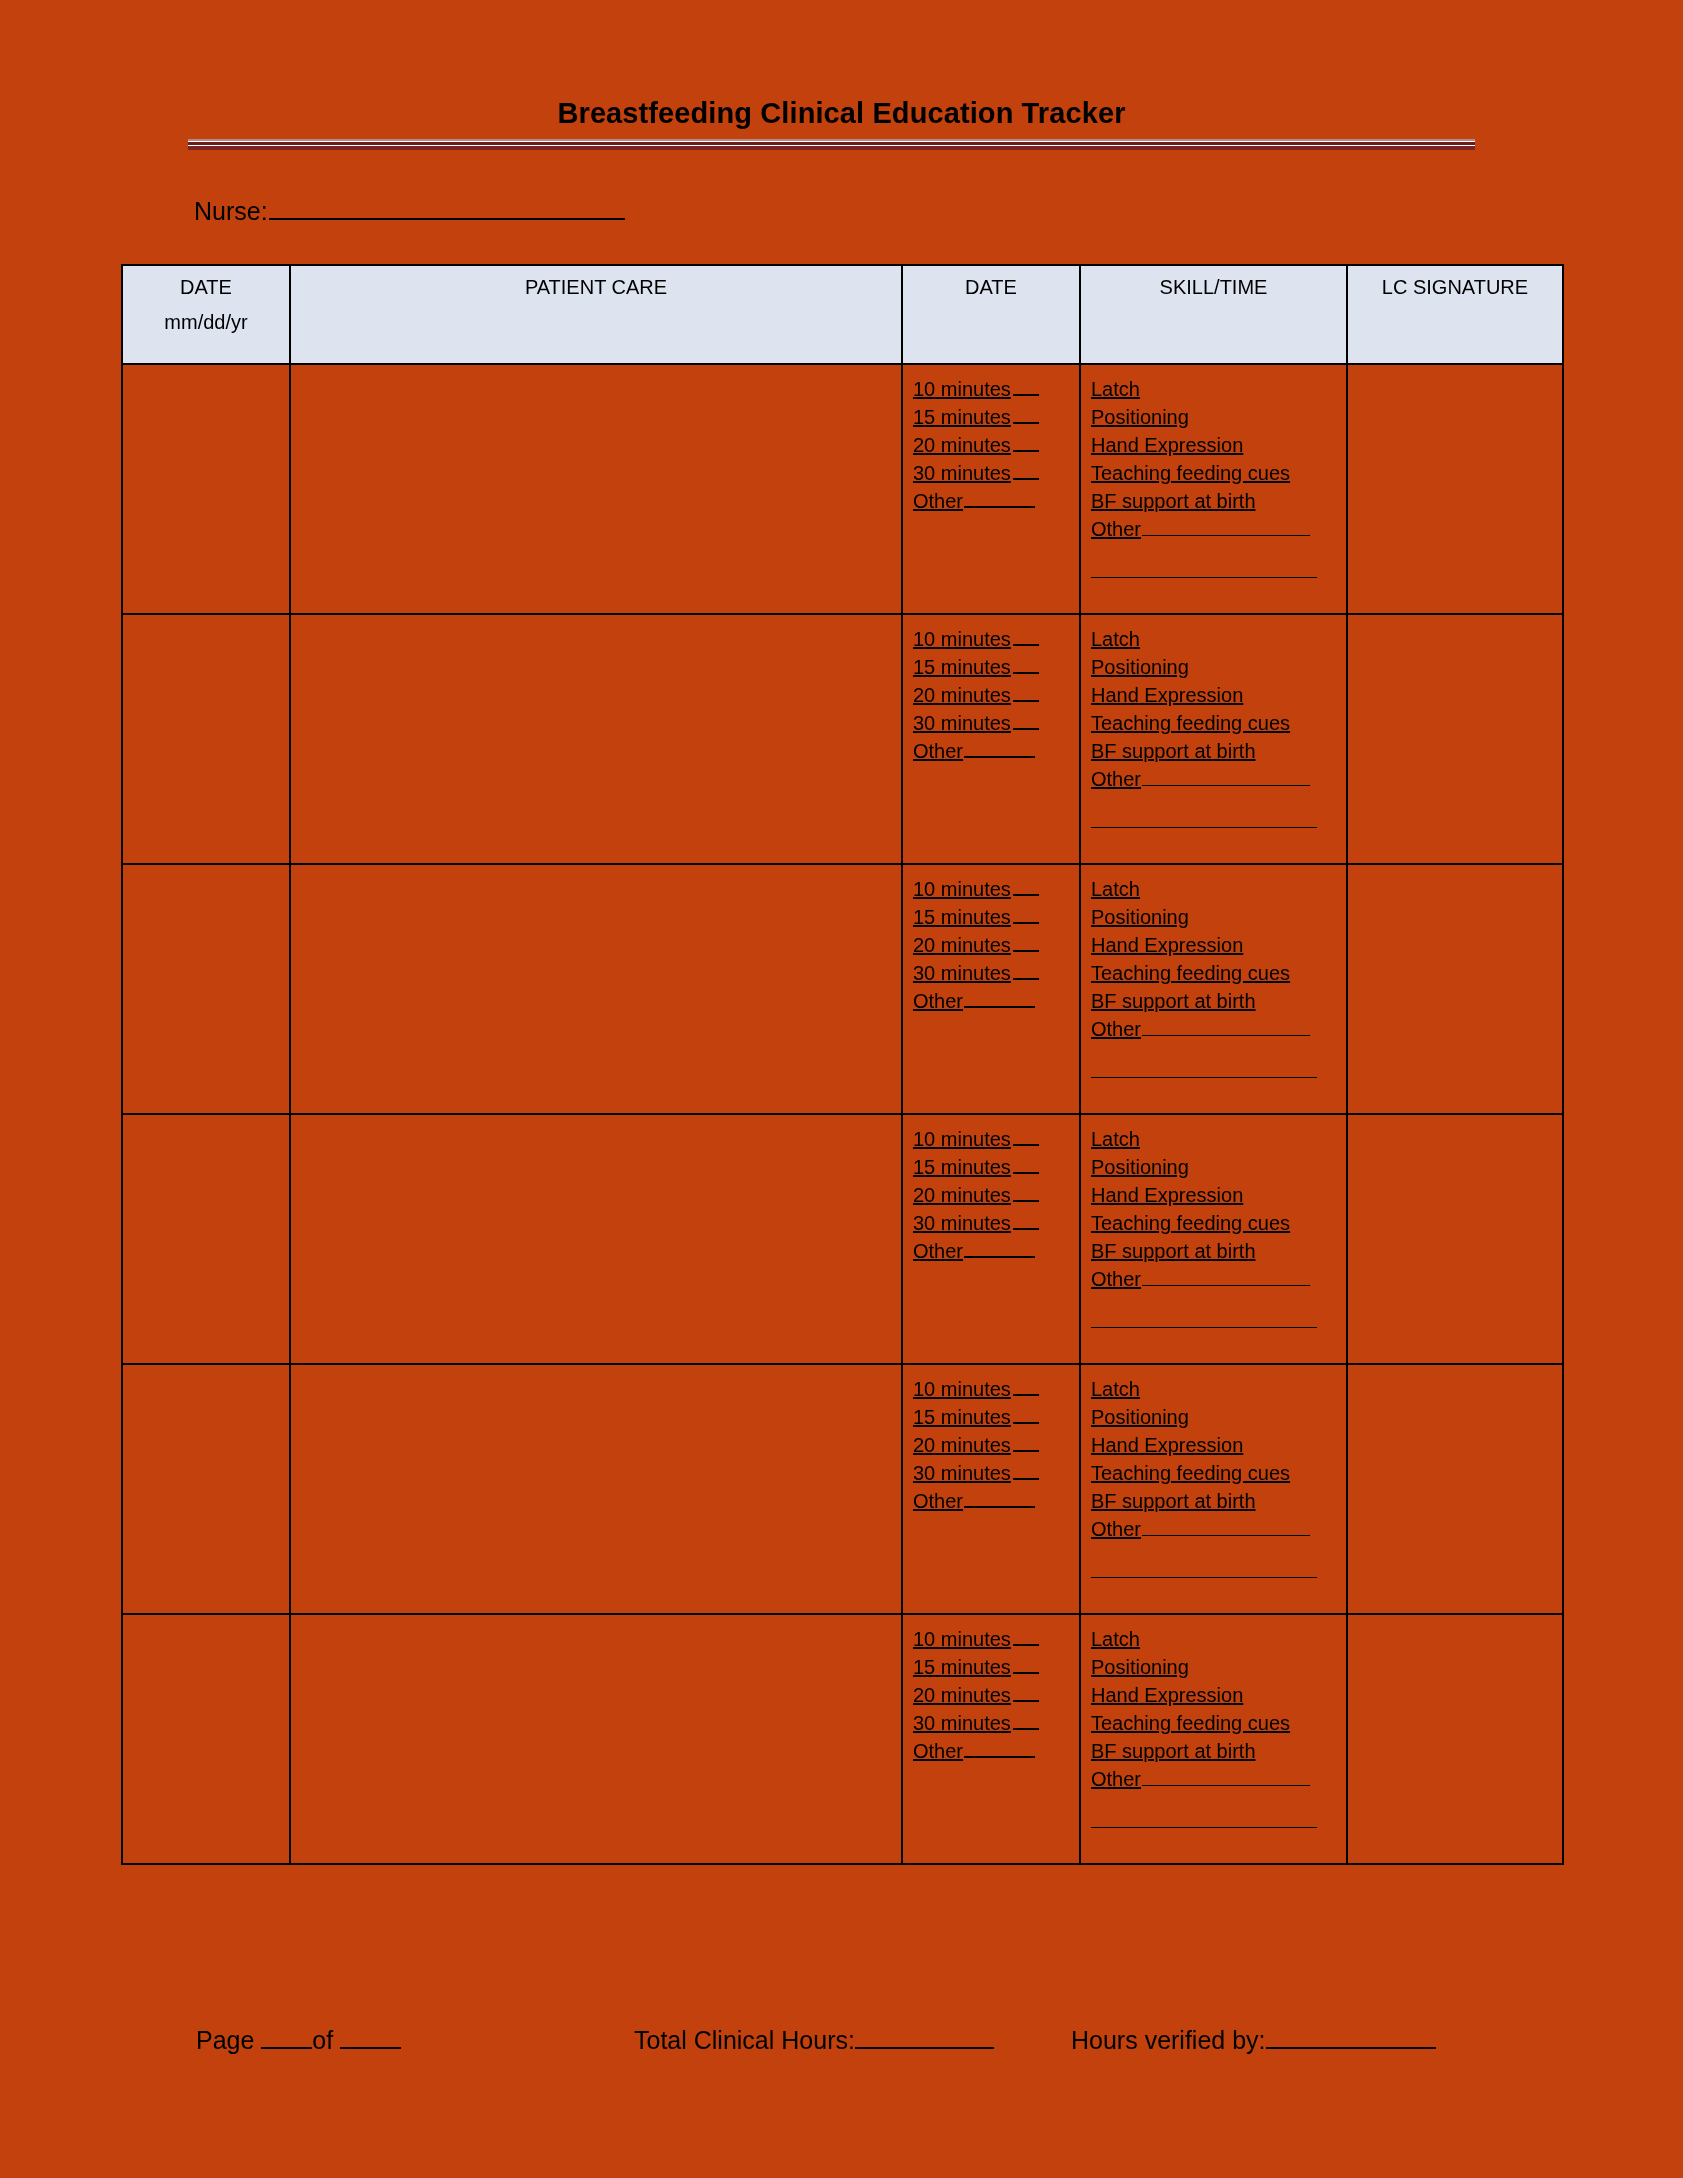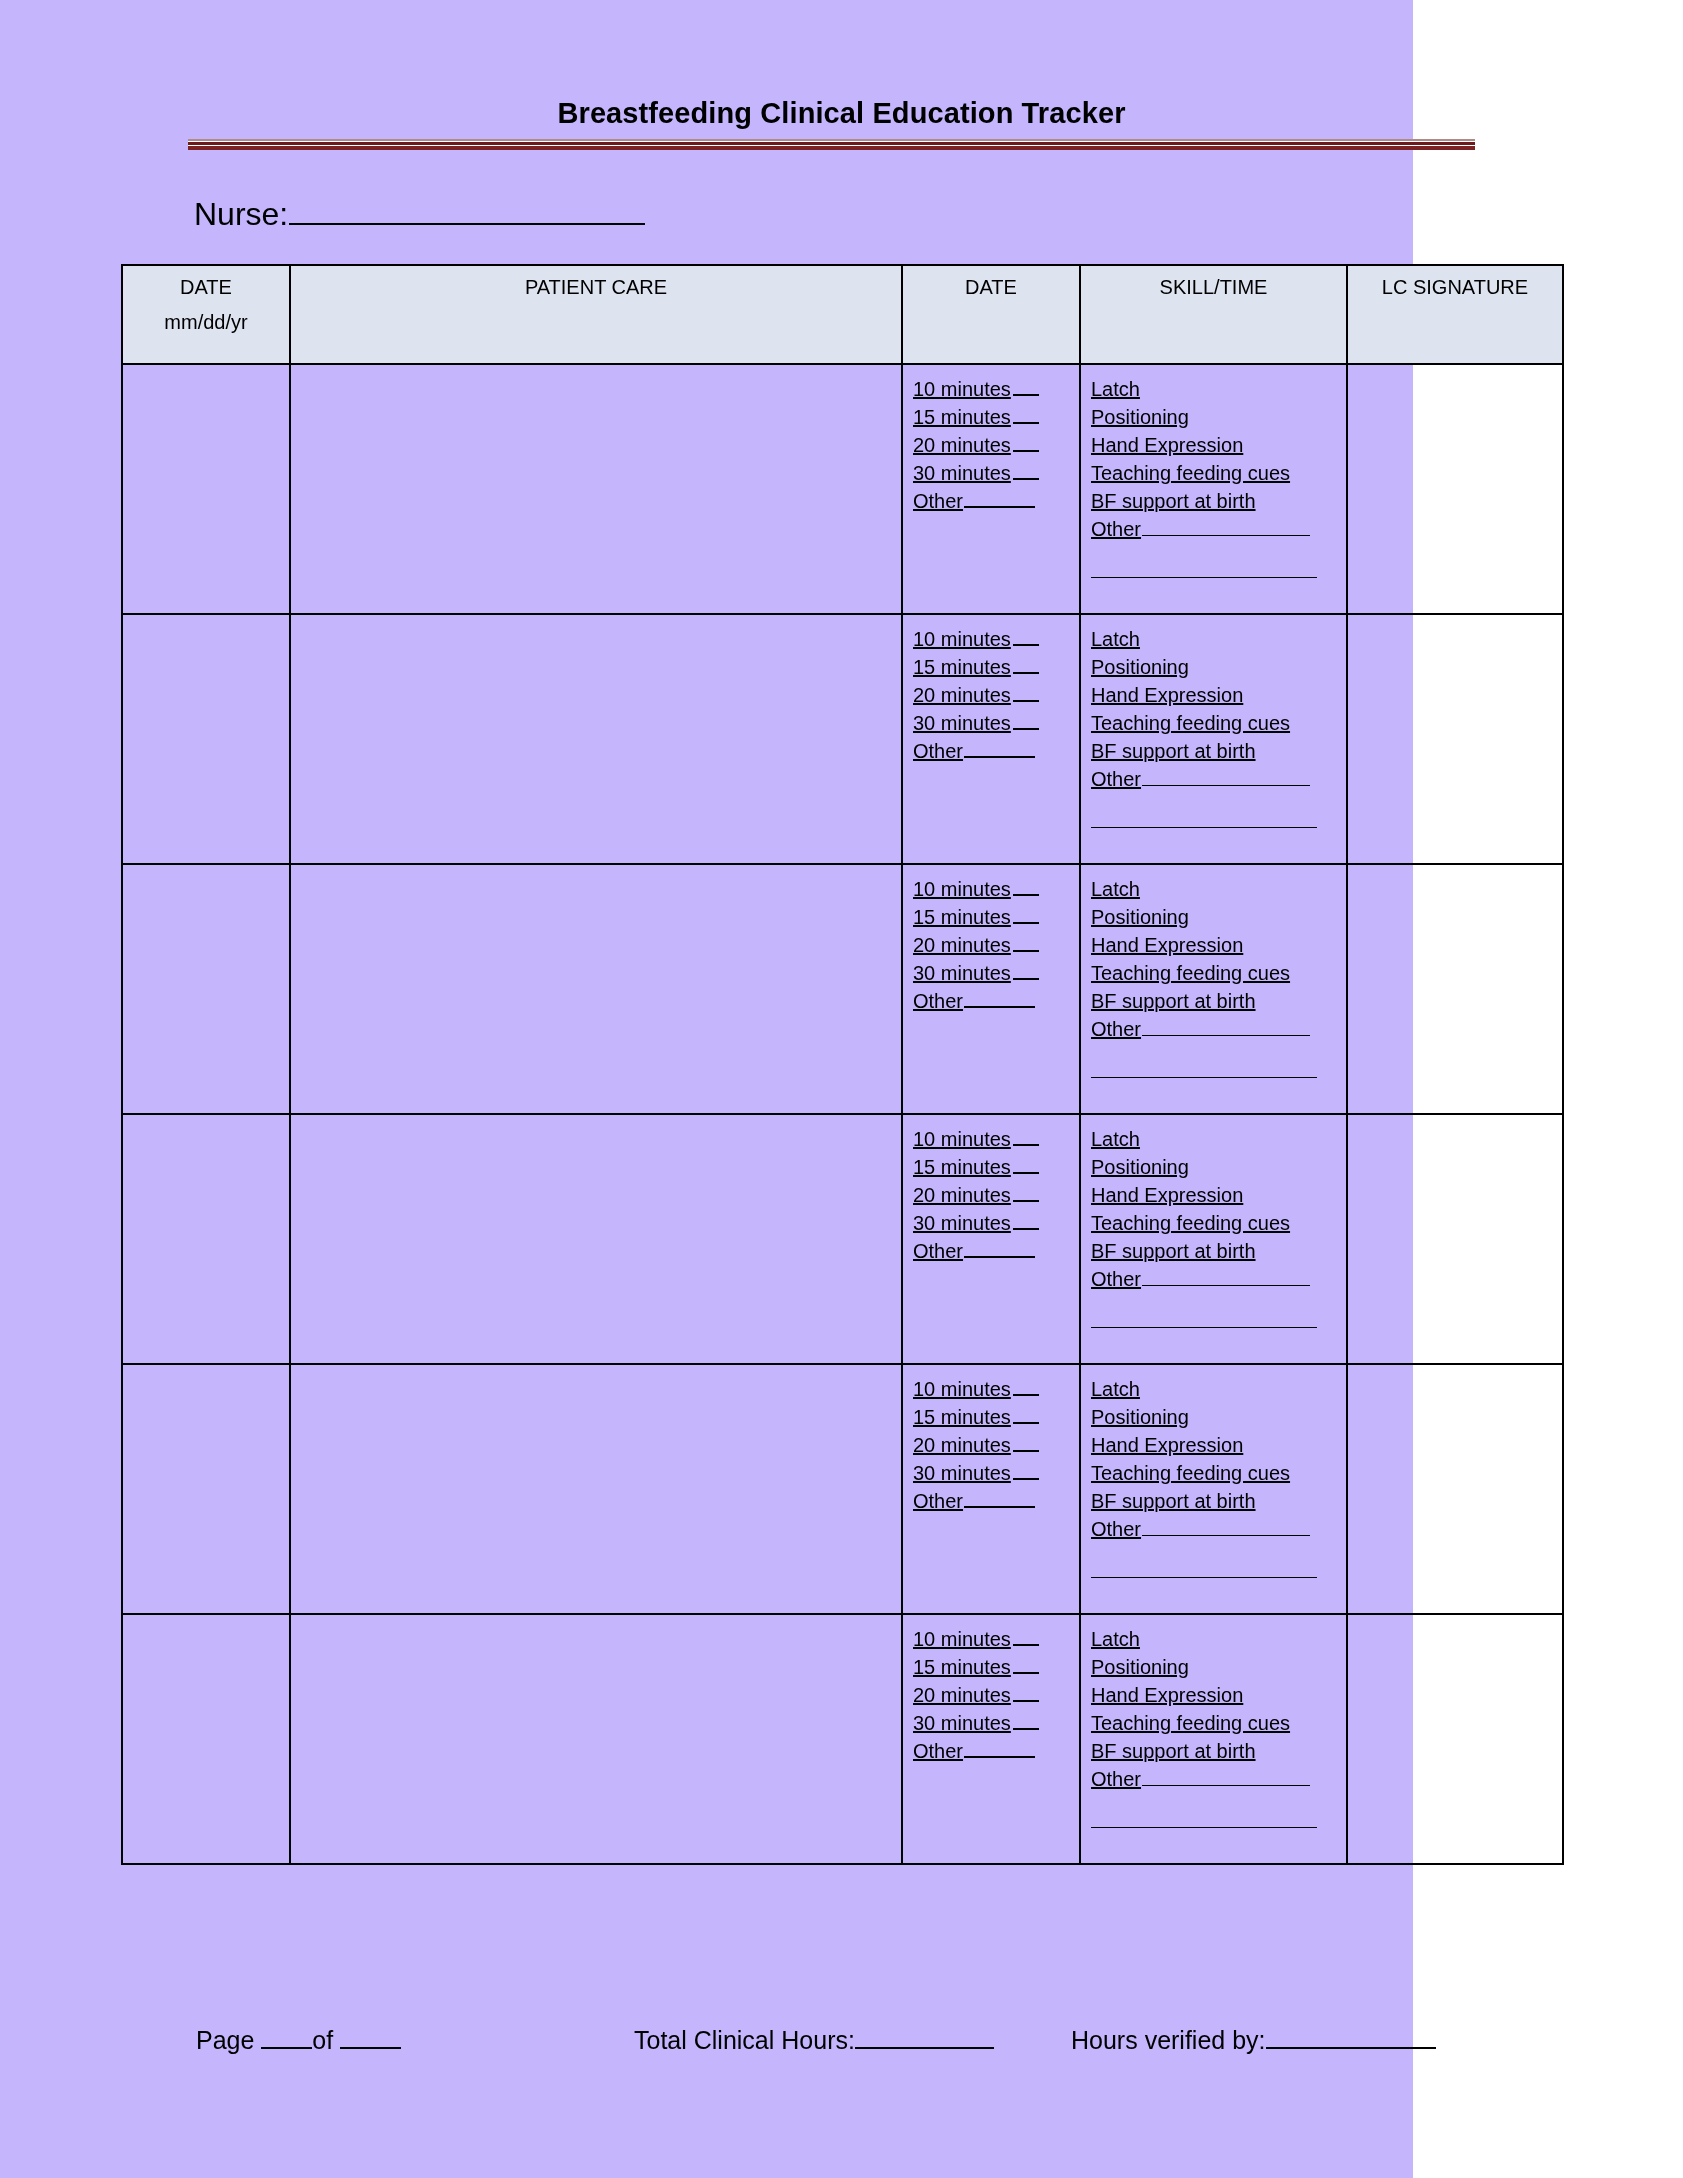--- a/index.html
+++ b/index.html
@@ -12,23 +12,23 @@
     height: 2178px;
     font-family: "Liberation Sans", sans-serif;
     color: #000000;
     position: relative;
     overflow: hidden;
   }
 
   .page {
     position: absolute;
     left: 0; top: 0;
-    width: 1413px;
+    width: 1683px;
     height: 2178px;
-    background: #c4b5fd;
+    background: #c2410c;
   }
 
   
   .title-block {
     position: absolute;
     left: 0;
     top: 97px;
     width: 1683px;
     text-align: center;
   }
@@ -81,21 +81,21 @@
     width: 100%;
     height: 4px;
     background: #7b2222;
   }
 
   
   .nurse-line {
     position: absolute;
     left: 194px;
     top: 196px;
-    font-size: 32px;
+    font-size: 25px;
     white-space: nowrap;
   }
   .nurse-label { }
   .nurse-blank {
     display: inline-block;
     width: 356px;
     border-bottom: 2px solid #000000;
     height: 22px;
     vertical-align: baseline;
     margin-left: 1px;

